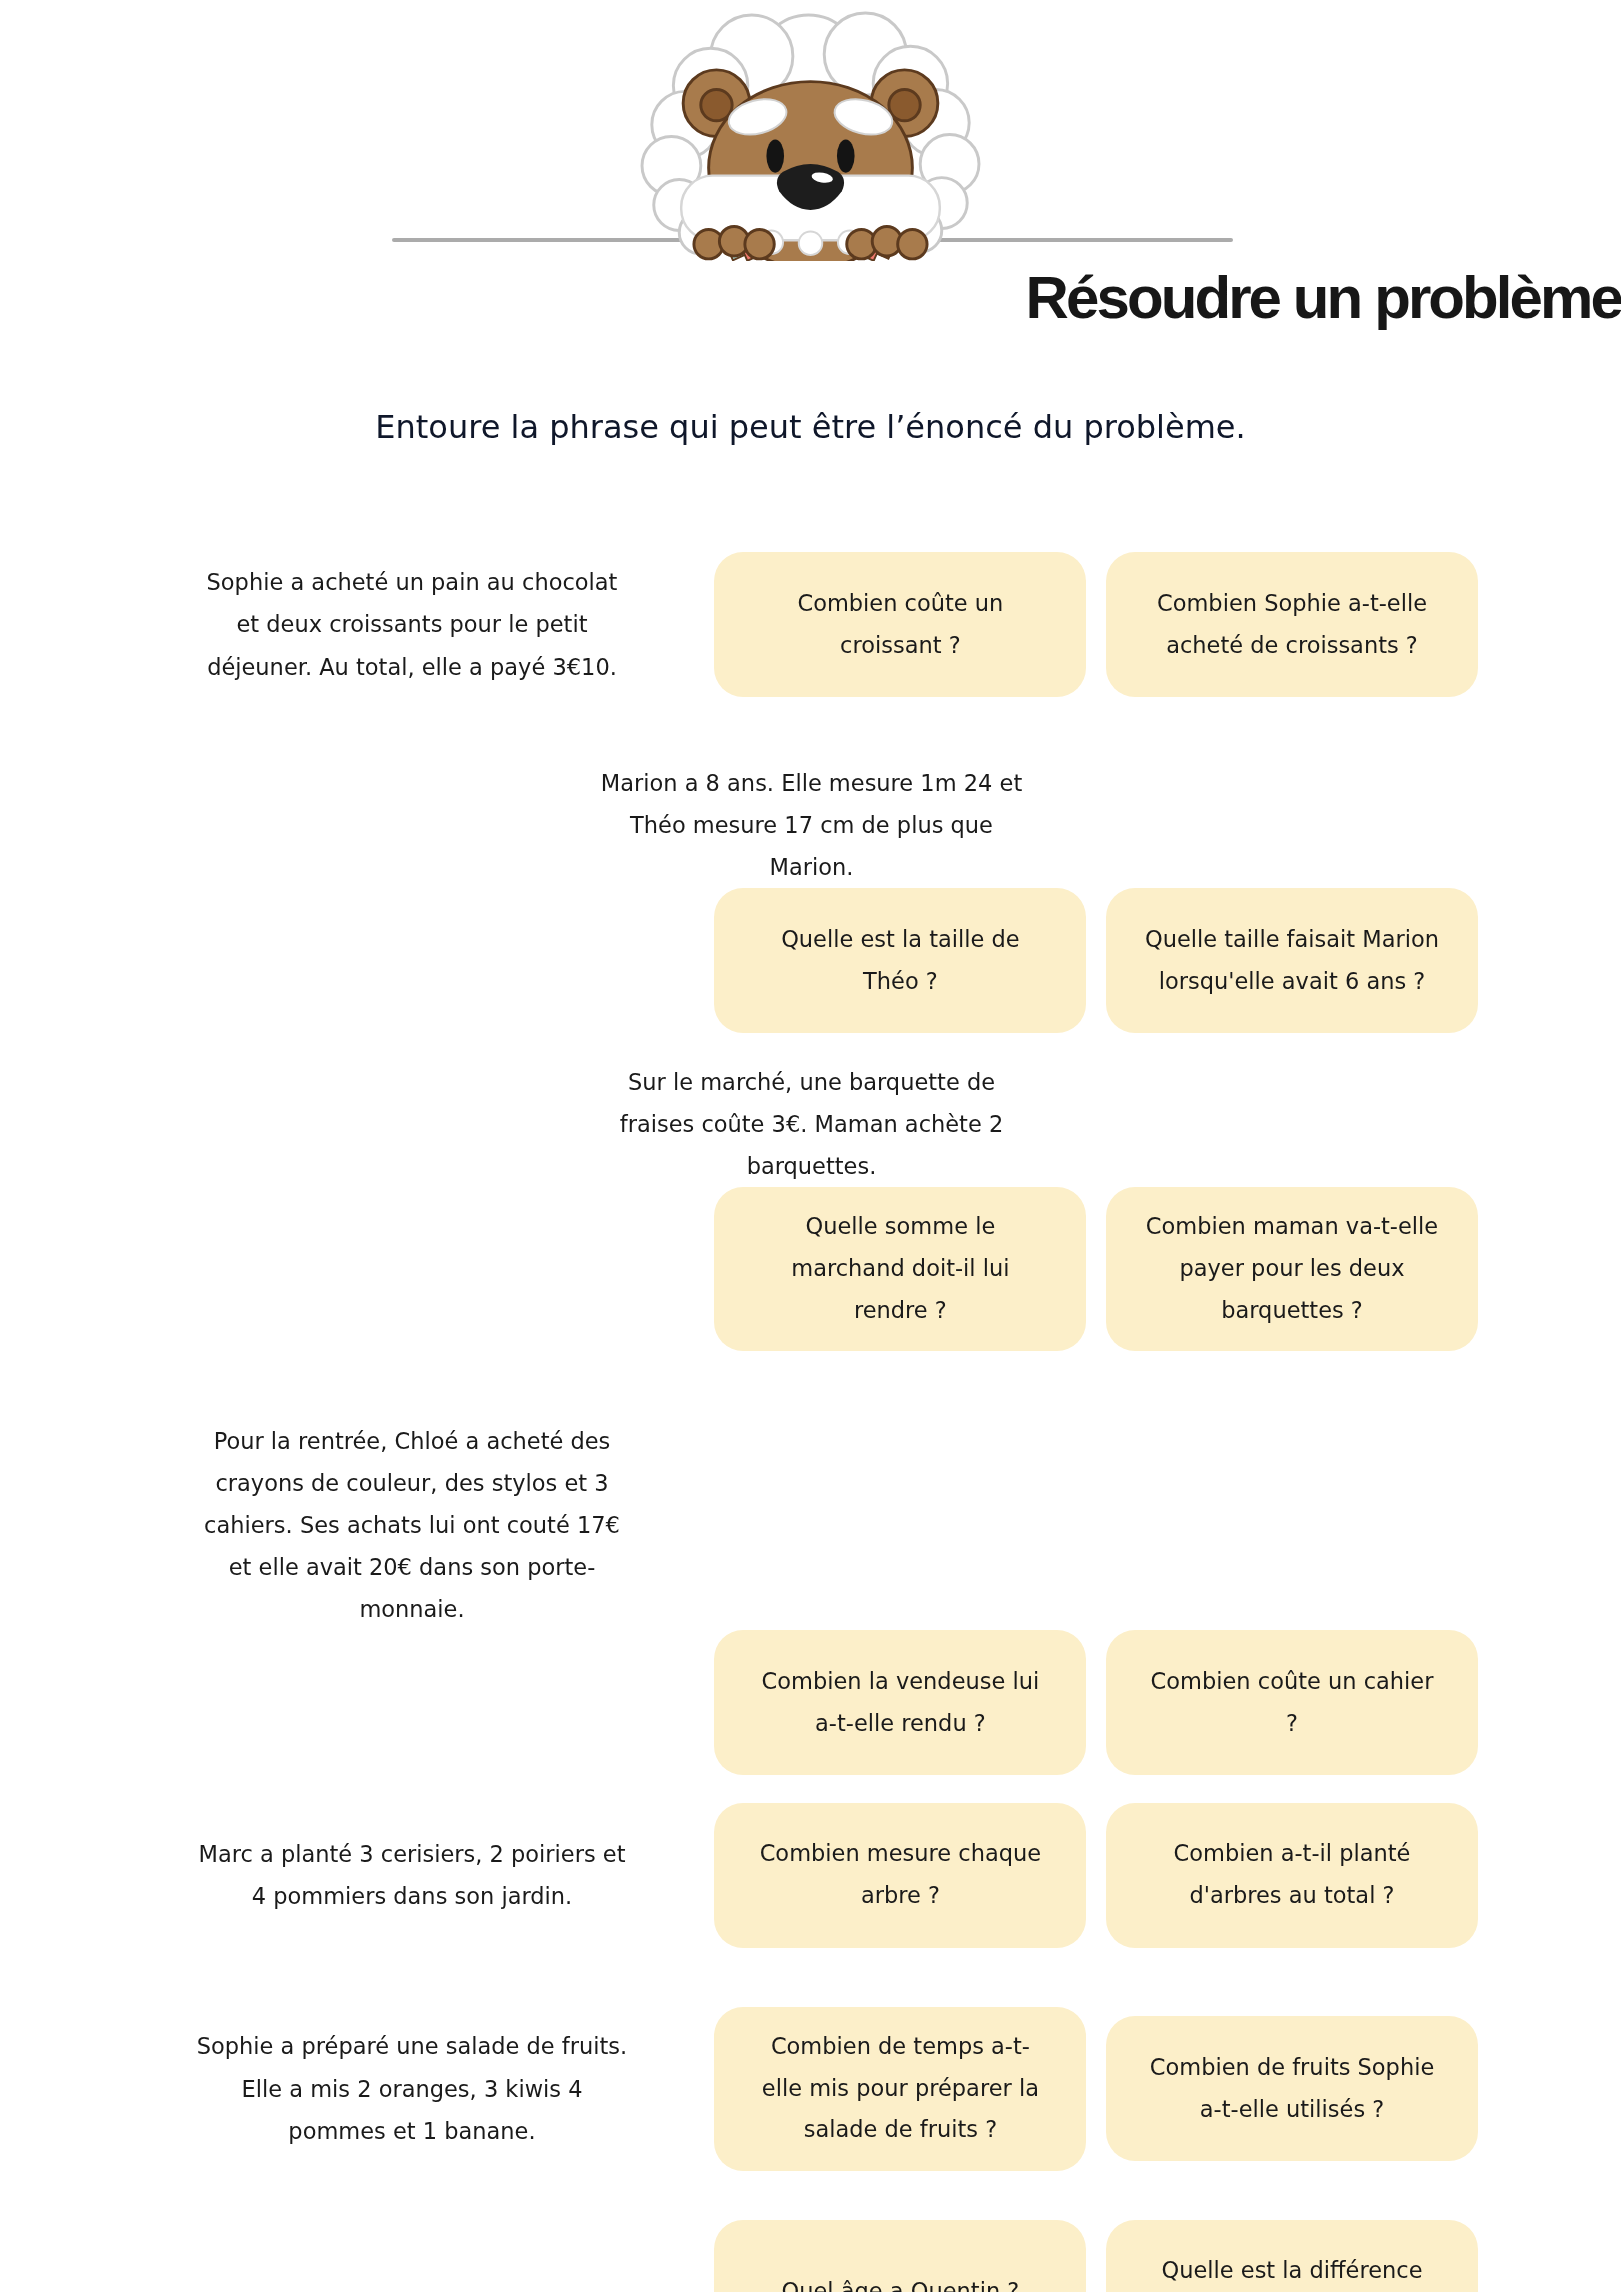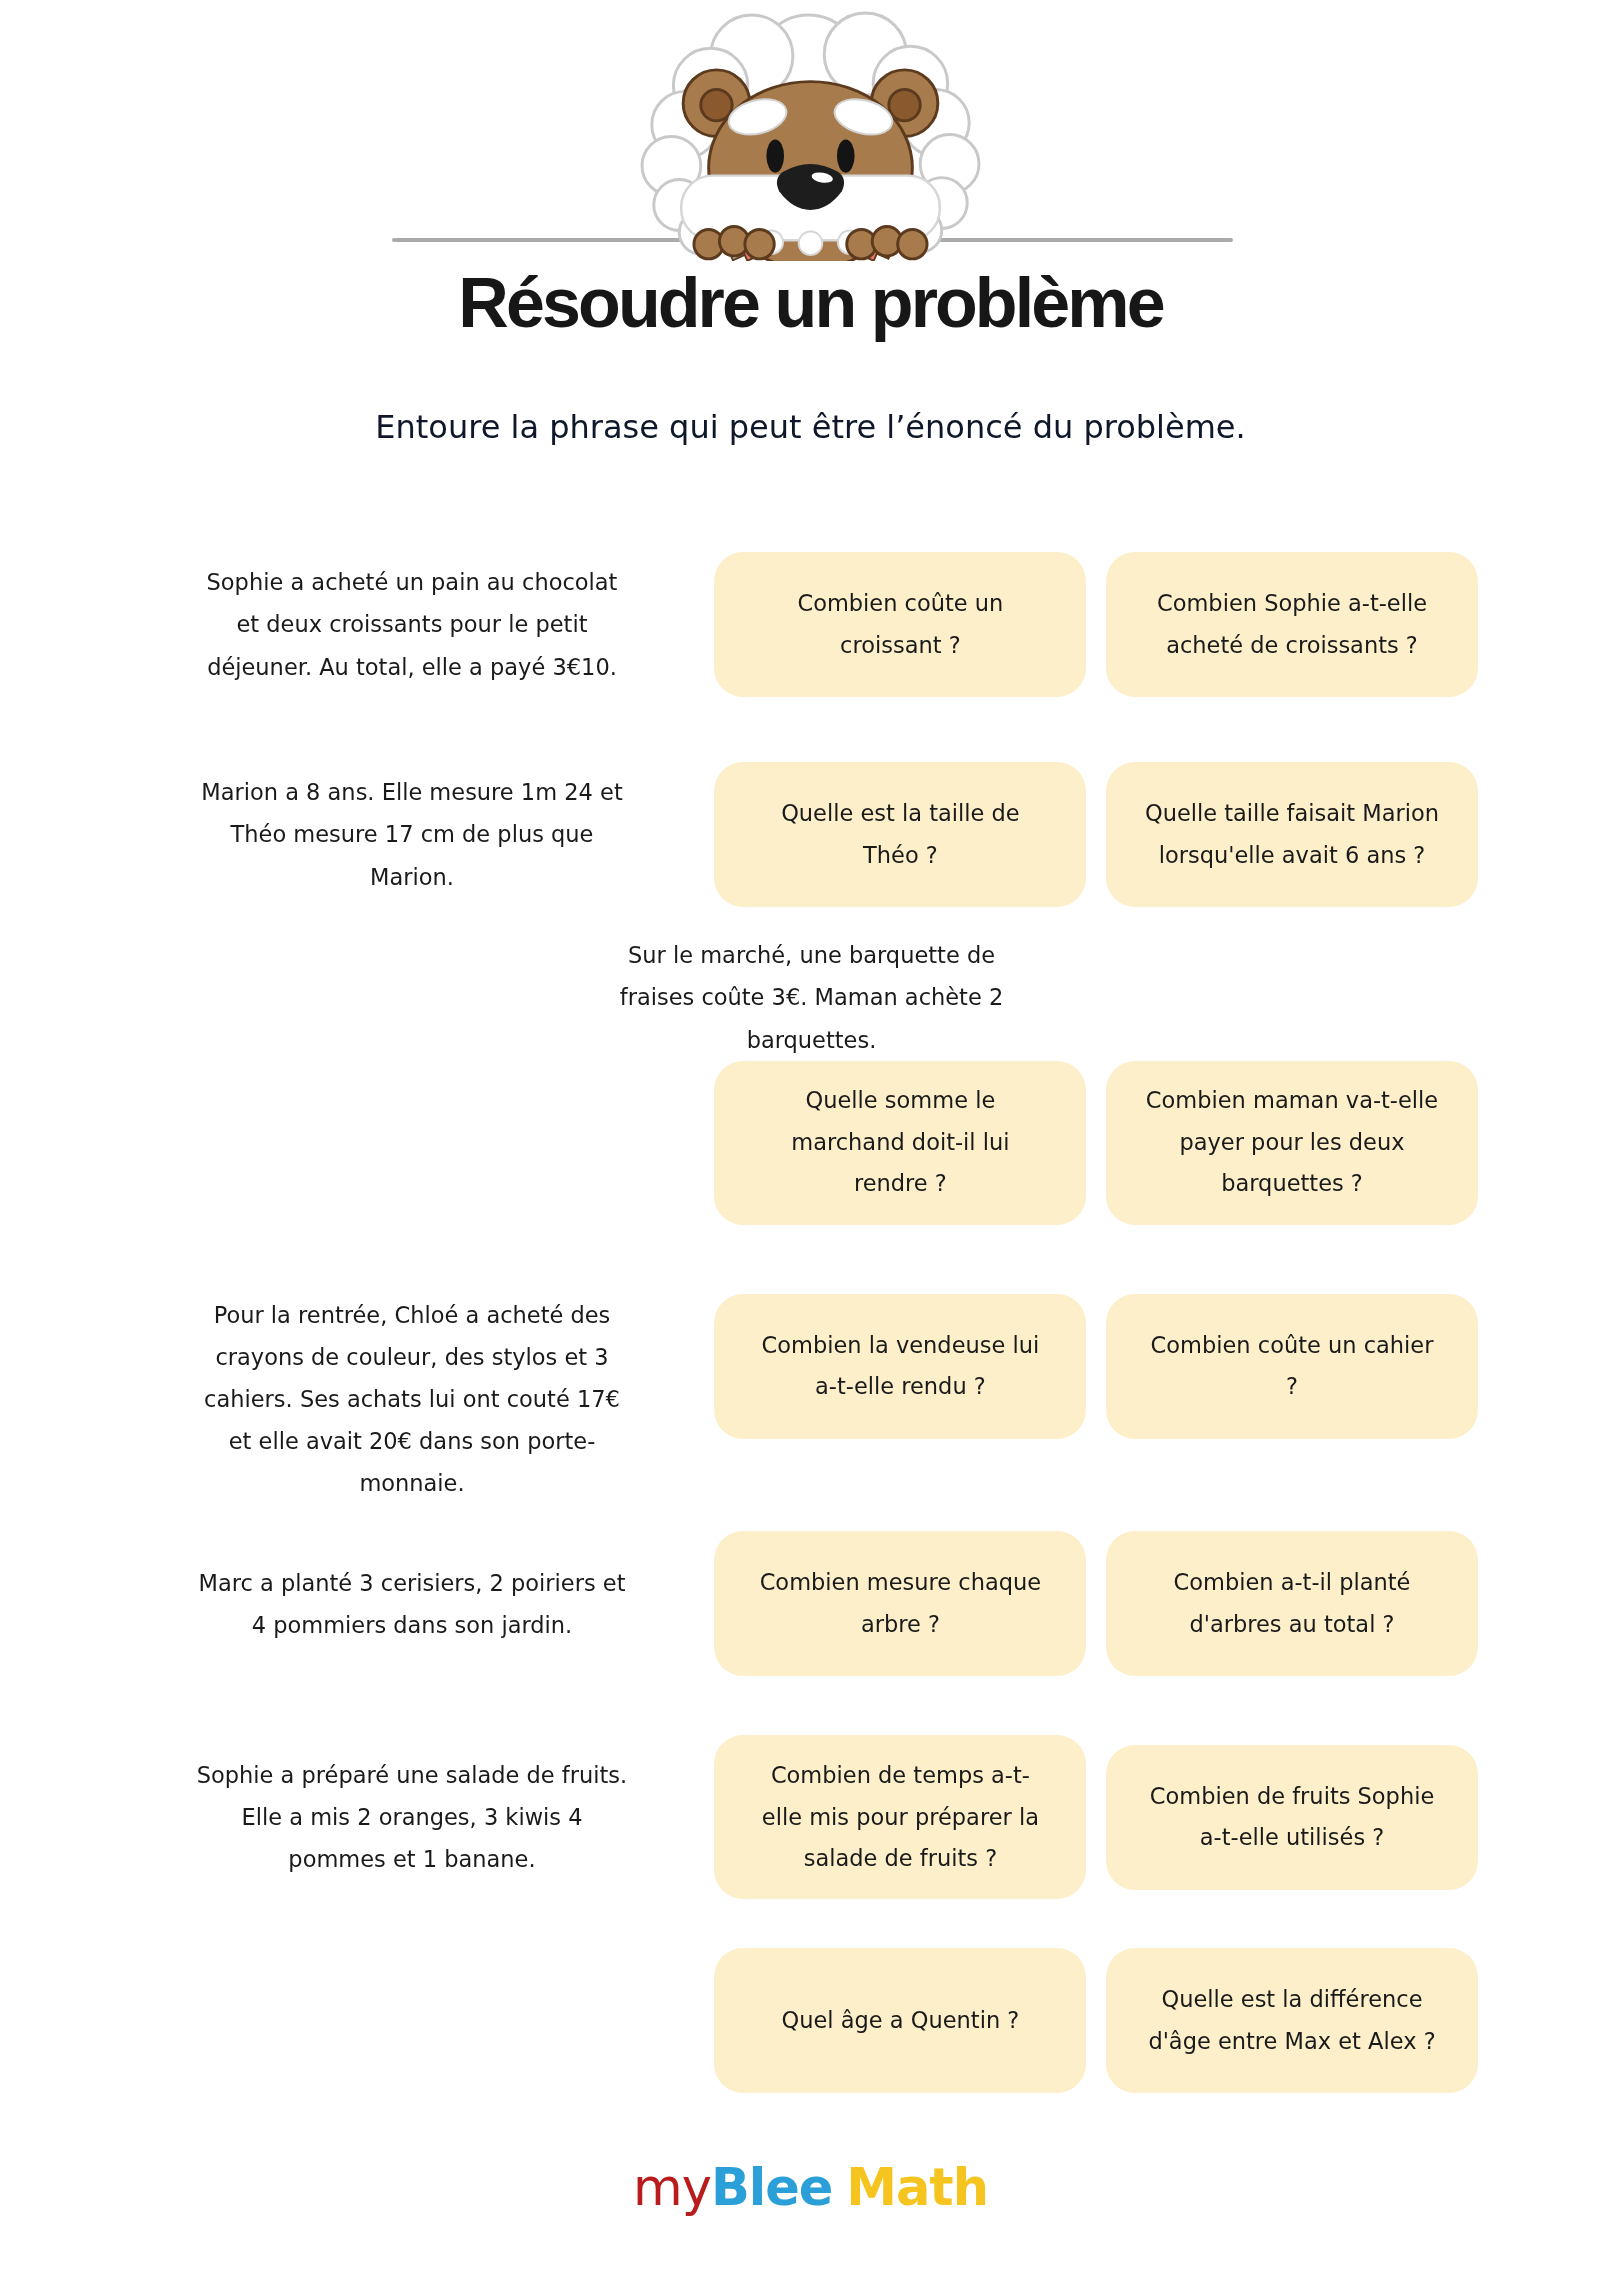--- a/index.html
+++ b/index.html
@@ -2,30 +2,30 @@
 <html><head>
 <meta charset="utf-8">
 <style>
   html,body{margin:0;padding:0;background:#ffffff;}
   .page{position:relative;width:1621px;height:2293px;background:#ffffff;overflow:hidden;
         font-family:"DejaVu Sans",sans-serif;color:#1a1a1a;}
   
   .ledge{position:absolute;top:238px;left:392px;width:841px;height:3.9px;
          background:#ababab;border-radius:2px;z-index:1;}
   .mascot{position:absolute;top:7.8px;left:595px;width:431px;height:253px;z-index:2;}
-  .title{position:absolute;top:263px;left:0;width:100%;text-align:center;
-         font-family:"Liberation Sans",sans-serif;font-size:70px;font-weight:bold;
+  .title{position:absolute;top:263px;left:0;width:100%;text-align:right;
+         font-family:"Liberation Sans",sans-serif;font-size:60px;font-weight:bold;
          letter-spacing:-2.9px;color:#171717;z-index:3;}
   .instruction{position:absolute;top:408px;left:0;width:100%;text-align:center;
          font-size:32px;color:#0f172a;z-index:3;}
   
   .content{position:absolute;top:552px;left:0;width:1621px;}
   .row{display:flex;align-items:center;padding:0 143px 0 145px;}
   .row.top{align-items:flex-start;}
-  .m66{margin-bottom:65px;} .m28{margin-bottom:27.4px;} .m70{margin-bottom:69px;flex-direction:column;}
+  .m66{margin-bottom:65px;} .m28{margin-bottom:27.4px;flex-direction:column;} .m70{margin-bottom:69px;flex-direction:column;}
   .m60{margin-bottom:59px;} .m50{margin-bottom:49px;}
   .problem{width:534px;font-size:22.5px;line-height:1.87;text-align:center;
            white-space:pre-line;color:#1a1a1a;}
   .boxes{margin-left:auto;display:flex;gap:19.6px;align-items:center;}
   .qbox{width:372px;min-height:145px;background:#FCEFC9;border-radius:29px;
         display:flex;align-items:center;justify-content:center;
         box-sizing:border-box;padding:19.6px 11.8px;}
   .qtext{font-size:22.5px;line-height:1.85;text-align:center;white-space:pre-line;color:#1a1a1a;}
   
   .logo{text-align:center;margin-top:65px;font-size:51px;font-weight:bold;letter-spacing:-1px;}

